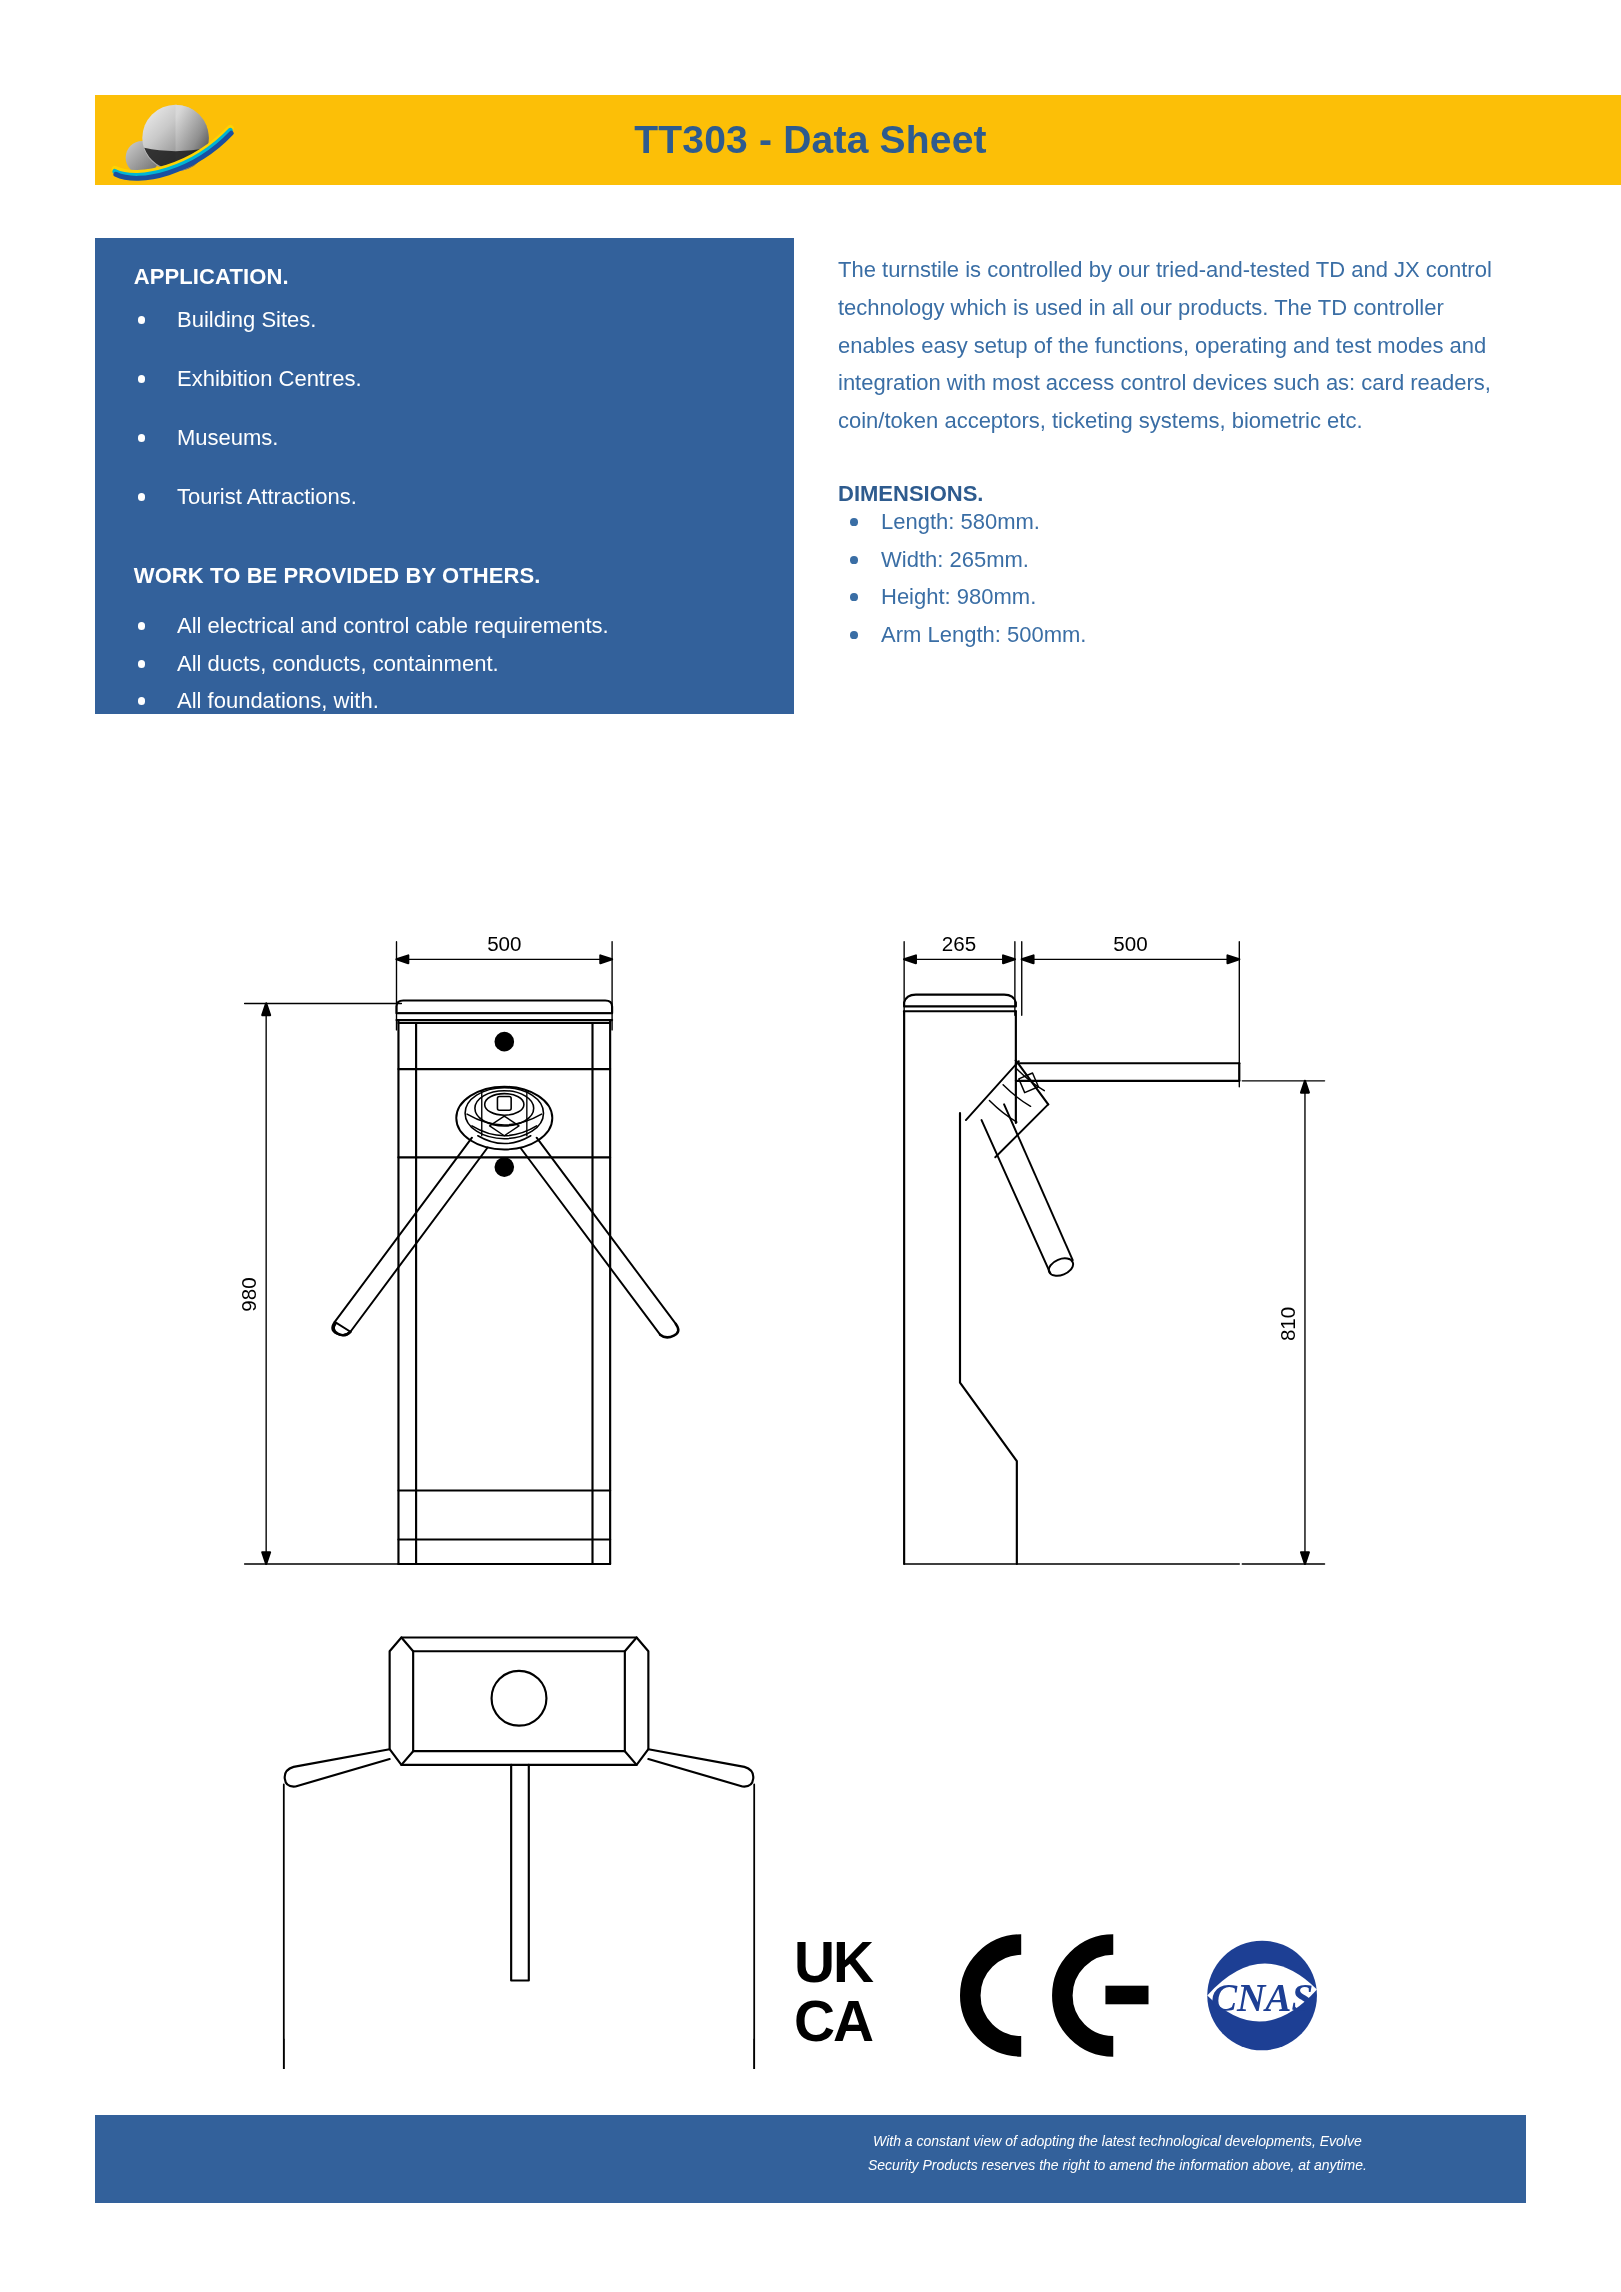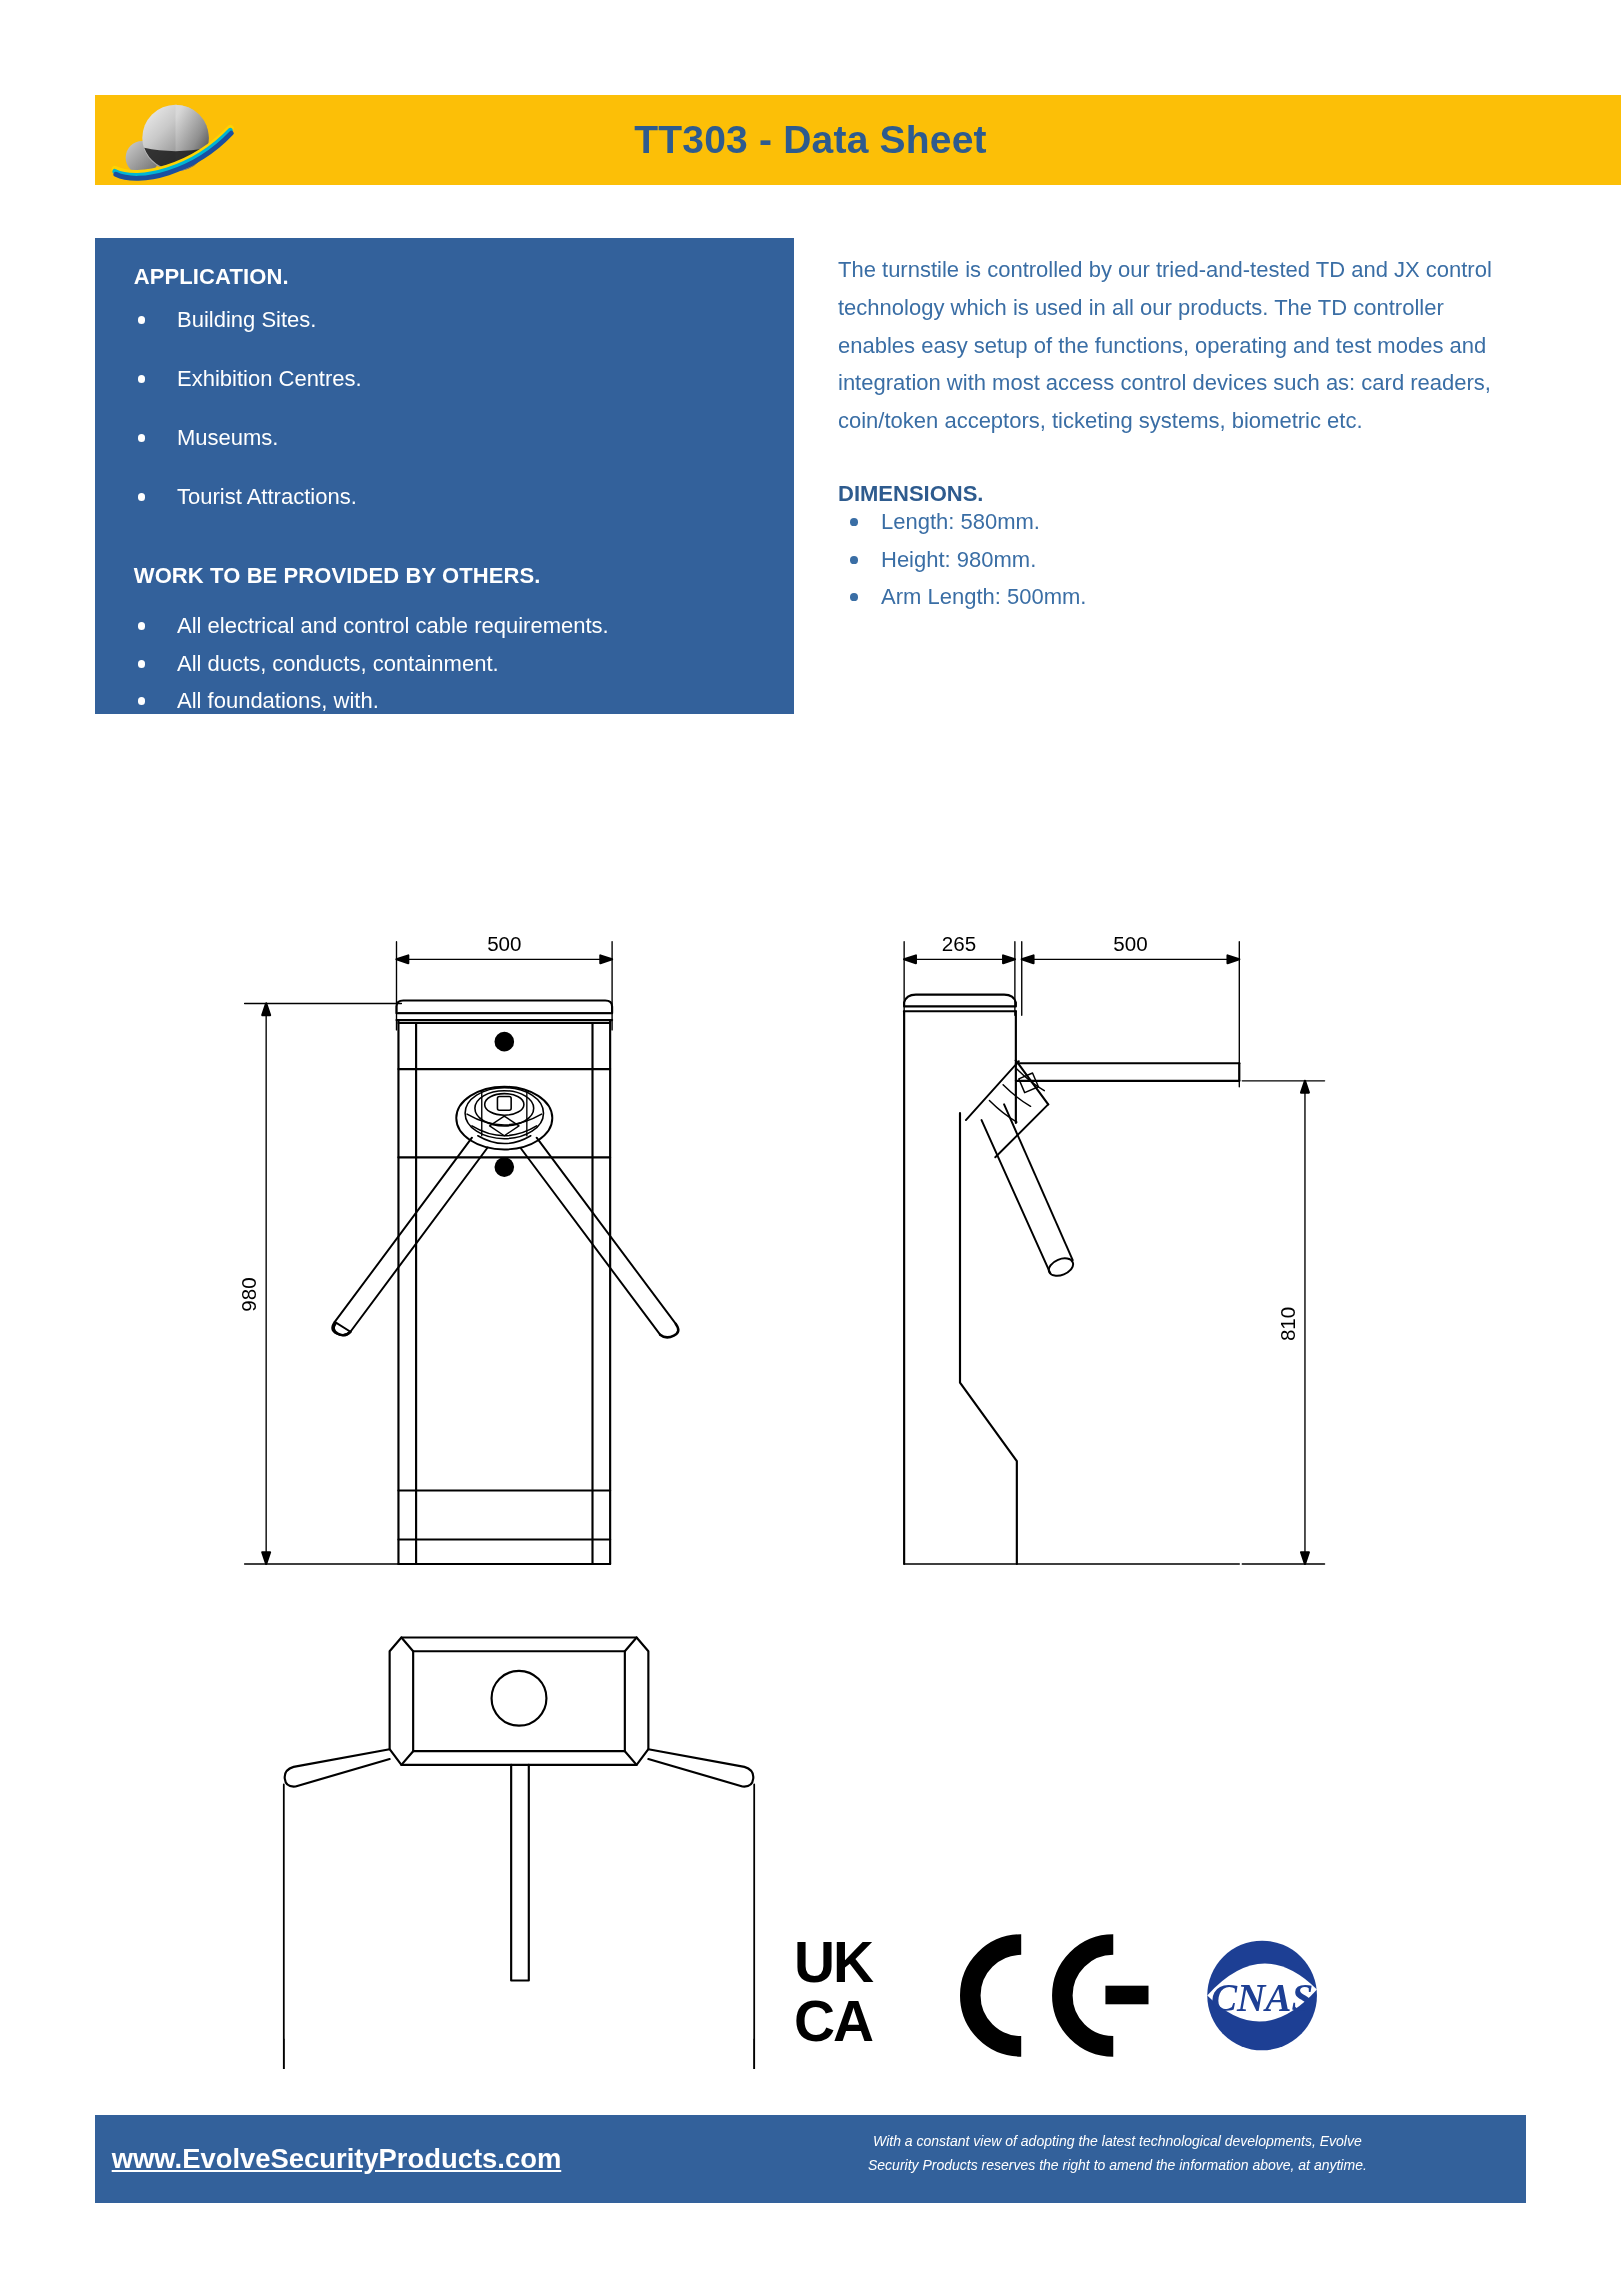--- a/index.html
+++ b/index.html
@@ -250,20 +250,21 @@
       <li><span class="bullet"></span><span>All ducts, conducts, containment.</span></li>
       <li><span class="bullet"></span><span>All foundations, with.</span></li>
     </ul>
   </div>
 
   <div class="right-col">
     <p class="intro-para">The turnstile is controlled by our tried-and-tested TD and JX control technology which is used in all our products. The TD controller enables easy setup of the functions, operating and test modes and integration with most access control devices such as: card readers, coin/token acceptors, ticketing  systems, biometric etc.</p>
     <div class="dim-heading">DIMENSIONS.</div>
     <ul class="dim-list">
       <li><span class="bullet"></span><span>Length: 580mm.</span></li>
+      <li><span class="bullet"></span><span>Width: 265mm.</span></li>
       <li><span class="bullet"></span><span>Height: 980mm.</span></li>
       <li><span class="bullet"></span><span>Arm Length: 500mm.</span></li>
     </ul>
   </div>
 
   <div class="drawings">
     <svg width="1225" height="1157" viewBox="0 0 1250 1180" fill="none" stroke="#000000" stroke-width="2.2" stroke-linecap="round" stroke-linejoin="round">
 
       <g>
 
@@ -416,21 +417,20 @@
 
       <g>
         <circle cx="478" cy="76" r="56" fill="#1d3f94"></circle>
         <path d="M422 76 q56 -62 112 -6 q-56 62 -112 6 z" fill="#ffffff"></path>
         <text x="478" y="92" font-family="Liberation Serif, serif" font-size="40" font-weight="bold" font-style="italic" fill="#1d3f94" text-anchor="middle">CNAS</text>
       </g>
     </svg>
   </div>
 
   <div class="footer-band">
-    <a class="footer-url" href="#">www.EvolveSecurityProducts.com</a>
     <div class="footer-note">
       <div>With a constant view of adopting the latest technological developments, Evolve</div>
       <div>Security Products reserves the right to amend the information above, at anytime.</div>
     </div>
   </div>
 
 </div>
 
 
 </body></html>

